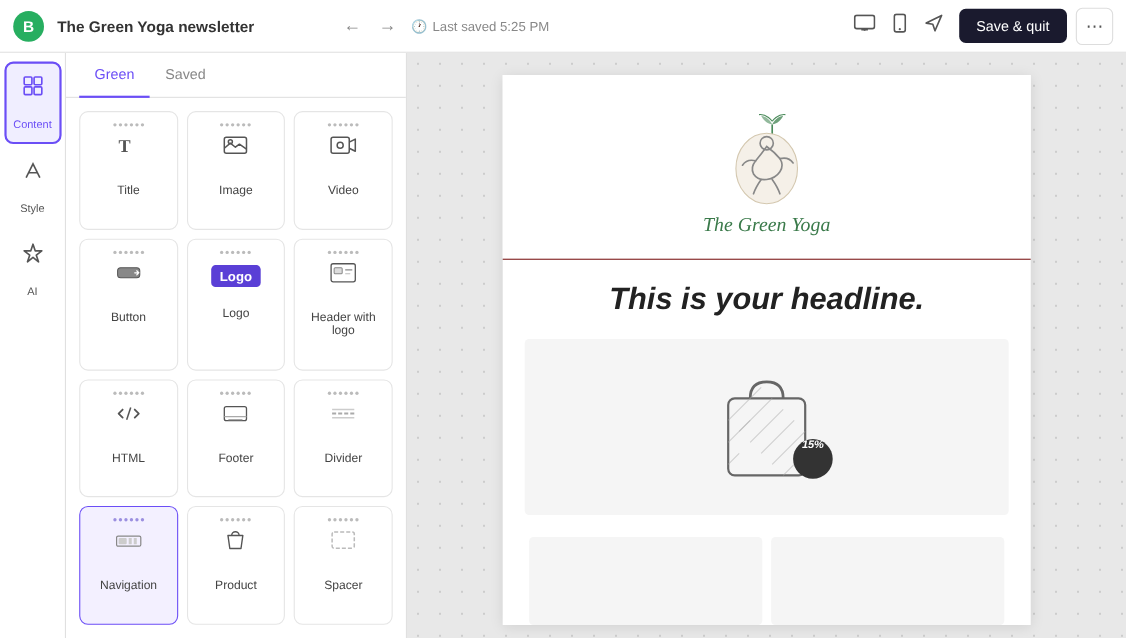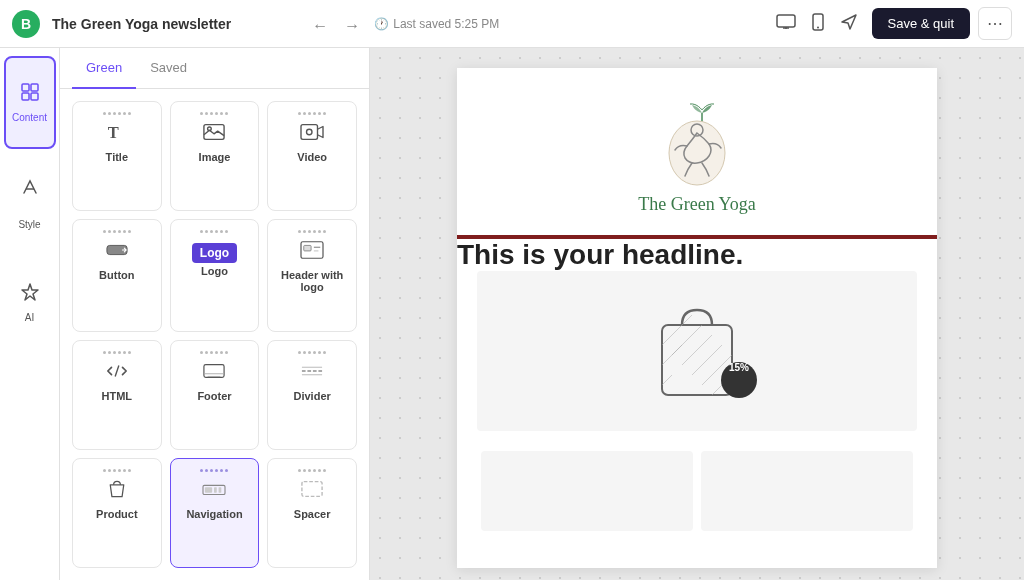--- a/index.html
+++ b/index.html
@@ -39,22 +39,22 @@
     
     .main { display: flex; flex: 1; overflow: hidden; }
 
     
     .icon-sidebar {
       width: 60px; background: #fff; border-right: 1px solid #e0e0e0;
       display: flex; flex-direction: column; align-items: center; padding: 8px 0; gap: 4px;
       flex-shrink: 0;
     }
     .icon-sidebar-item {
-      display: flex; flex-direction: column; align-items: center; gap: 5px;
-      padding: 24px 6px; border-radius: 8px; cursor: pointer; width: 52px;
+      display: flex; flex-direction: column; align-items: center; gap: 15px;
+      padding: 10px 6px; border-radius: 8px; cursor: pointer; width: 52px;
       color: #555; font-size: 11px;
     }
     .icon-sidebar-item.active {
       background: #f0eeff; color: #6b4ef6;
       border: 2px solid #6b4ef6;
     }
     .icon-sidebar-icon { font-size: 18px; }
 
     
     .blocks-panel {
@@ -82,51 +82,52 @@
       min-height: 80px;
     }
     .block-item.highlighted { background: #f3f0ff; border-color: #6b4ef6; }
     .block-dots {
       display: grid; grid-template-columns: repeat(6, 3px); gap: 2px;
       margin-bottom: 6px;
     }
     .block-dot { width: 3px; height: 3px; border-radius: 50%; background: #bbb; }
     .block-icon { font-size: 22px; color: #555; line-height: 1; }
     .block-icon svg { width: 28px; height: 22px; }
-    .block-label { font-size: 11px; color: #444; text-align: center; margin-top: 4px; font-weight: bold; }
+    .block-label { font-size: 11px; color: #444; text-align: center; margin-top: 20px; }
 
     
     .logo-badge {
       background: #5a3fd6; color: #fff; border-radius: 4px;
       padding: 3px 8px; font-size: 12px; font-weight: 600;
     }
 
     
     .canvas {
       flex: 1; background: #e8e8e8; overflow-y: auto;
       display: flex; flex-direction: column; align-items: center;
       padding: 20px 40px;
       background-image: radial-gradient(circle, #ccc 1px, transparent 1px);
       background-size: 20px 20px;
     }
     .email-canvas {
       width: 480px; background: #fff; min-height: 500px;
       box-shadow: 0 2px 12px rgba(0,0,0,0.1);
+      font-style: italic;
     }
     .email-header {
       padding: 30px 20px 20px; display: flex; flex-direction: column; align-items: center;
       background: #fff;
     }
     .yoga-illustration {
       width: 100px; height: 90px; display: flex; align-items: center; justify-content: center;
     }
     .brand-name { font-size: 18px; color: #3a7a4a; font-family: Georgia, serif; margin-top: 6px; }
     .email-headline {
-      text-align: left;
-      border-top: 4px solid #7f1d1d;
+      padding: 20px; text-align: center;
+      border-top: 1px solid #7f1d1d;
     }
     .email-headline h1 { font-size: 28px; font-weight: 800; color: #222; }
     .email-product {
       background: #f5f5f5; margin: 0 20px 20px; border-radius: 4px;
       display: flex; align-items: center; justify-content: center;
       height: 160px; position: relative;
     }
     .product-bag { position: relative; }
     .bag-discount {
       position: absolute; bottom: 10px; right: -10px;
@@ -198,21 +199,21 @@
       </span>
       <span style="font-size:10px;color:#6b4ef6;font-weight:500;">Content</span>
     </div>
     <div class="icon-sidebar-item">
       <span class="icon-sidebar-icon">
         <svg width="20" height="20" viewBox="0 0 20 20" fill="none">
           <path d="M4 16L10 4L16 16" stroke="#555" stroke-width="1.5" stroke-linecap="round"></path>
           <line x1="6" y1="12" x2="14" y2="12" stroke="#555" stroke-width="1.5"></line>
         </svg>
       </span>
-      <span style="font-size:10px;color:#555;margin-top:12px;">Style</span>
+      <span style="font-size:10px;color:#555;">Style</span>
     </div>
     <div class="icon-sidebar-item">
       <span class="icon-sidebar-icon">
         <svg width="20" height="20" viewBox="0 0 20 20" fill="none">
           <path d="M10 2L12 8H18L13 12L15 18L10 14L5 18L7 12L2 8H8L10 2Z" stroke="#555" stroke-width="1.5" stroke-linejoin="round"></path>
         </svg>
       </span>
       <span style="font-size:10px;color:#555;">AI</span>
     </div>
   </div>
@@ -385,56 +386,56 @@
         <div class="block-icon">
           <svg width="28" height="24" viewBox="0 0 28 24" fill="none">
             <line x1="3" y1="8" x2="25" y2="8" stroke="#ccc" stroke-width="1.5"></line>
             <line x1="3" y1="12" x2="25" y2="12" stroke="#aaa" stroke-width="2" stroke-dasharray="4 2"></line>
             <line x1="3" y1="16" x2="25" y2="16" stroke="#ccc" stroke-width="1.5"></line>
           </svg>
         </div>
         <span class="block-label">Divider</span>
       </div>
 
-      <div class="block-item">
-        <div class="block-dots">
-          <div class="block-dot"></div>
-            <div class="block-dot"></div>
-            <div class="block-dot"></div>
-          <div class="block-dot"></div>
-            <div class="block-dot"></div>
-            <div class="block-dot"></div>
-        </div>
-        <div class="block-icon">
-          <svg width="28" height="26" viewBox="0 0 28 26" fill="none">
-            <path d="M6 8H22L20 22H8L6 8Z" stroke="#555" stroke-width="1.5" stroke-linejoin="round"></path>
-            <path d="M10 8C10 5.8 11.8 4 14 4C16.2 4 18 5.8 18 8" stroke="#555" stroke-width="1.5"></path>
-          </svg>
-        </div>
-        <span class="block-label">Product</span>
-      </div>
-
       <div class="block-item highlighted">
         <div class="block-dots">
           <div class="block-dot" style="background:#9b8fe0;"></div>
             <div class="block-dot" style="background:#9b8fe0;"></div>
             <div class="block-dot" style="background:#9b8fe0;"></div>
           <div class="block-dot" style="background:#9b8fe0;"></div>
             <div class="block-dot" style="background:#9b8fe0;"></div>
             <div class="block-dot" style="background:#9b8fe0;"></div>
         </div>
         <div class="block-icon">
           <svg width="28" height="24" viewBox="0 0 28 24" fill="none">
             <rect x="2" y="8" width="24" height="10" rx="1.5" stroke="#888" stroke-width="1.2"></rect>
             <rect x="4" y="10" width="8" height="6" rx="1" fill="#ccc"></rect>
             <rect x="14" y="10" width="3" height="6" rx="0.5" fill="#ccc"></rect>
             <rect x="19" y="10" width="3" height="6" rx="0.5" fill="#ccc"></rect>
           </svg>
         </div>
         <span class="block-label">Navigation</span>
+      </div>
+
+      <div class="block-item">
+        <div class="block-dots">
+          <div class="block-dot"></div>
+            <div class="block-dot"></div>
+            <div class="block-dot"></div>
+          <div class="block-dot"></div>
+            <div class="block-dot"></div>
+            <div class="block-dot"></div>
+        </div>
+        <div class="block-icon">
+          <svg width="28" height="26" viewBox="0 0 28 26" fill="none">
+            <path d="M6 8H22L20 22H8L6 8Z" stroke="#555" stroke-width="1.5" stroke-linejoin="round"></path>
+            <path d="M10 8C10 5.8 11.8 4 14 4C16.2 4 18 5.8 18 8" stroke="#555" stroke-width="1.5"></path>
+          </svg>
+        </div>
+        <span class="block-label">Product</span>
       </div>
 
       <div class="block-item">
         <div class="block-dots">
           <div class="block-dot"></div>
             <div class="block-dot"></div>
             <div class="block-dot"></div>
           <div class="block-dot"></div>
             <div class="block-dot"></div>
             <div class="block-dot"></div>

